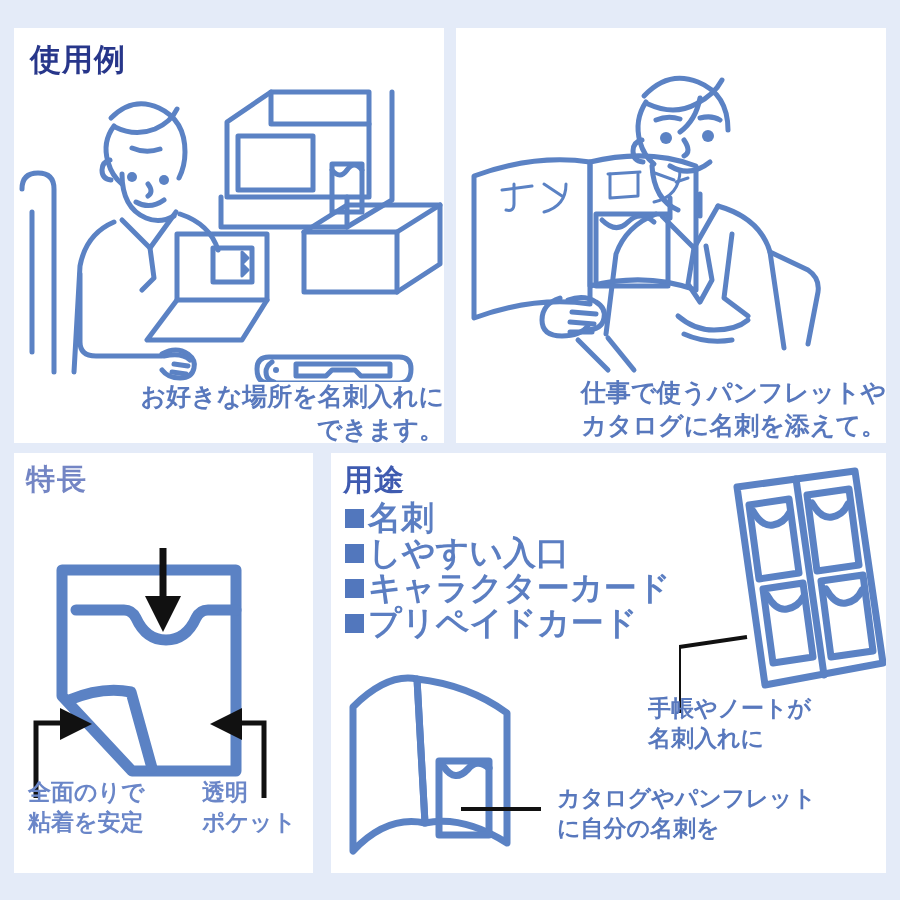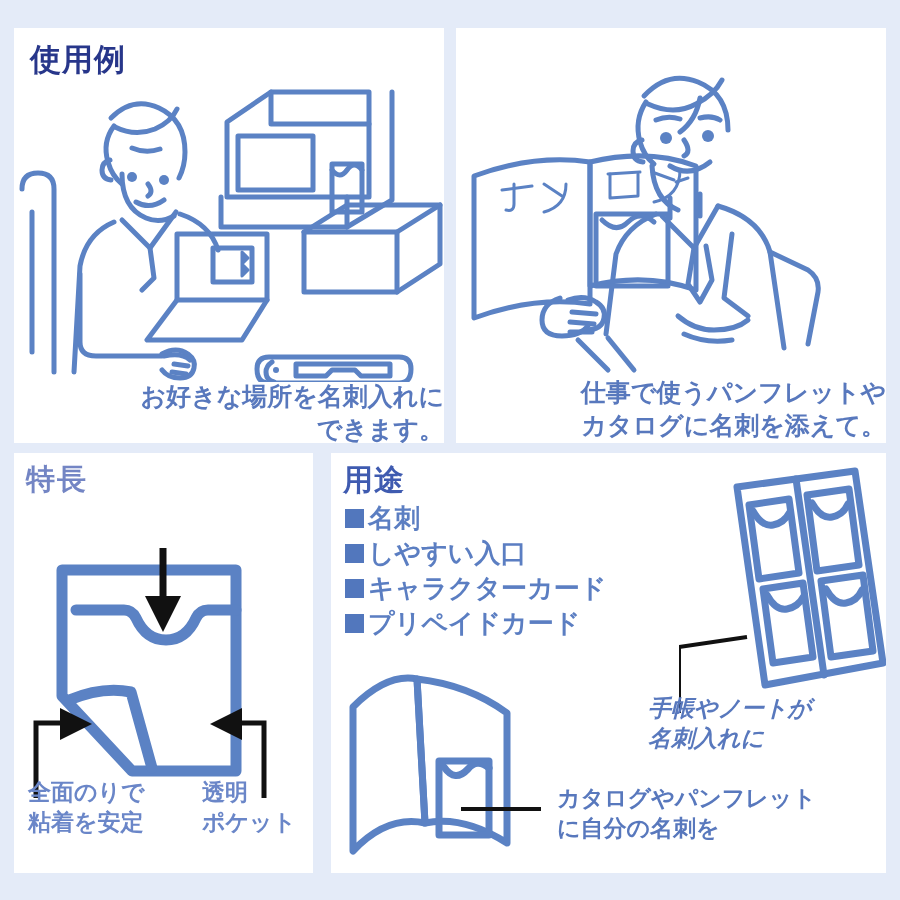--- a/index.html
+++ b/index.html
@@ -103,21 +103,21 @@
     top: 48px;
     margin: 0;
     padding: 0;
     list-style: none;
   }
   .uses-list li {
     display: flex;
     align-items: center;
     height: 35px;
     color: #5b7ec2;
-    font-size: 26px;
+    font-size: 33px;
     font-weight: 700;
     letter-spacing: 0px;
     white-space: nowrap;
   }
   .bullet-square {
     display: inline-block;
     width: 19px;
     height: 19px;
     background: #5277bd;
     margin-right: 4px;
@@ -349,21 +349,21 @@
         <path d="M84 126 L124 120 L134 194 L94 200 Z"></path>
         <path d="M88 132 q9 16 20 14 q11 -2 17 -13"></path>
 
         <path d="M142 118 L184 112 L194 188 L152 194 Z"></path>
         <path d="M147 126 q9 16 20 14 q11 -2 16 -13"></path>
       </g>
 
       <path d="M0 250 L0 184 L68 174" fill="none" stroke="#111111" stroke-width="4"></path>
     </svg>
 
-    <div class="annot-right" style="left:317px; top:240px;font-style:italic;">手帳やノートが
+    <div class="annot-right" style="left:317px; top:240px;">手帳やノートが
 名刺入れに</div>
 
     <svg width="230" height="200" viewBox="0 0 230 200" style="position:absolute;left:12px;top:212px;">
       <g fill="none" stroke="#5b82c4" stroke-width="7" stroke-linejoin="round" stroke-linecap="round">
 
         <path d="M10 42 q34 -34 64 -28 L82 158 q-38 -8 -72 28 Z"></path>
 
         <path d="M74 14 q52 6 90 34 L164 178 q-44 -28 -82 -20 Z"></path>
 
         <path d="M96 96 L146 96 L146 170 L96 170 Z"></path>

